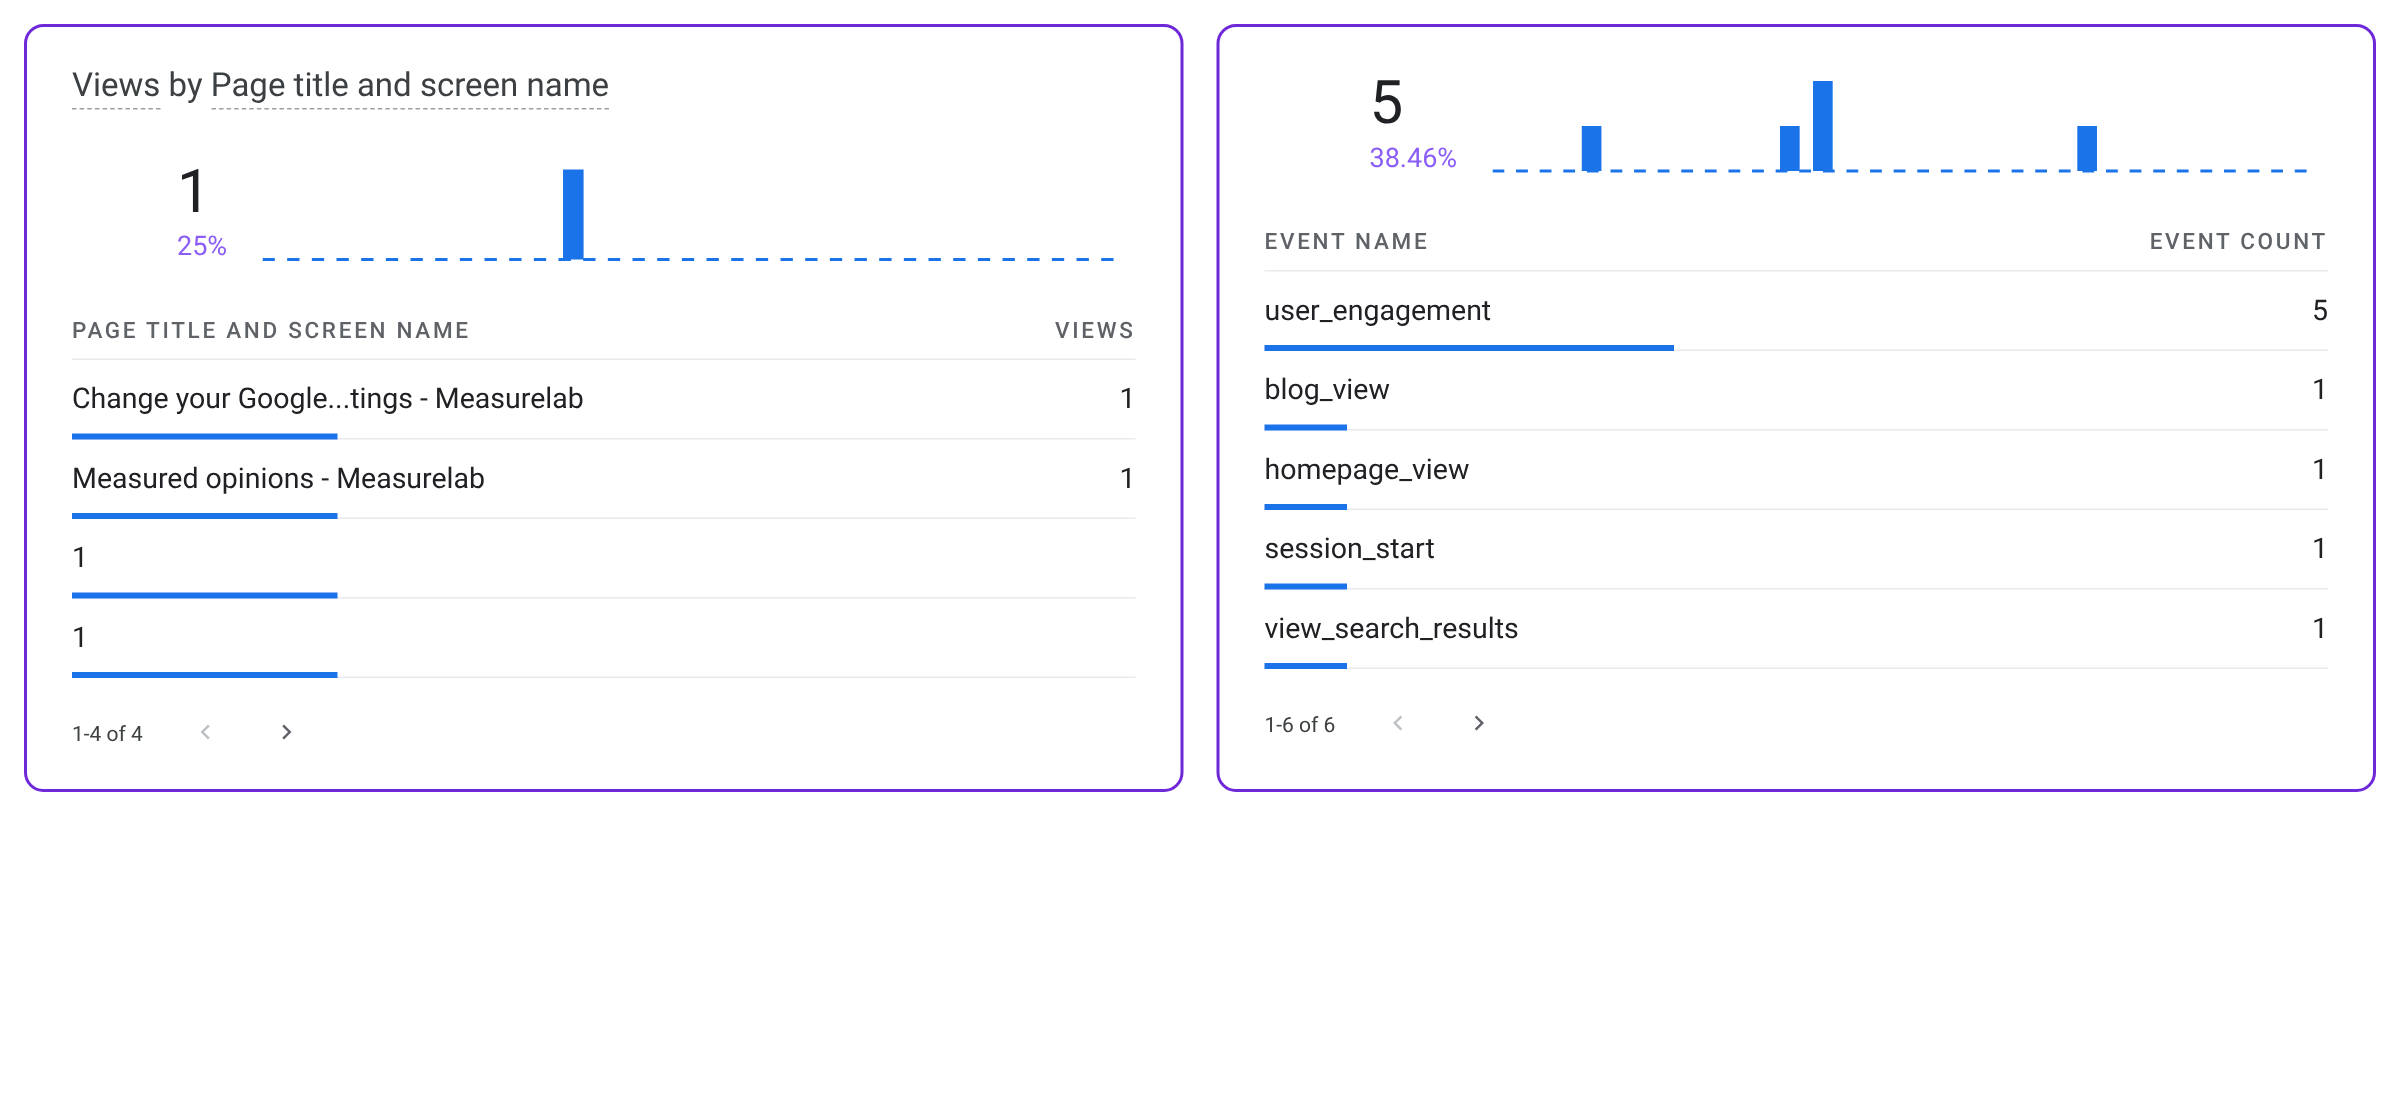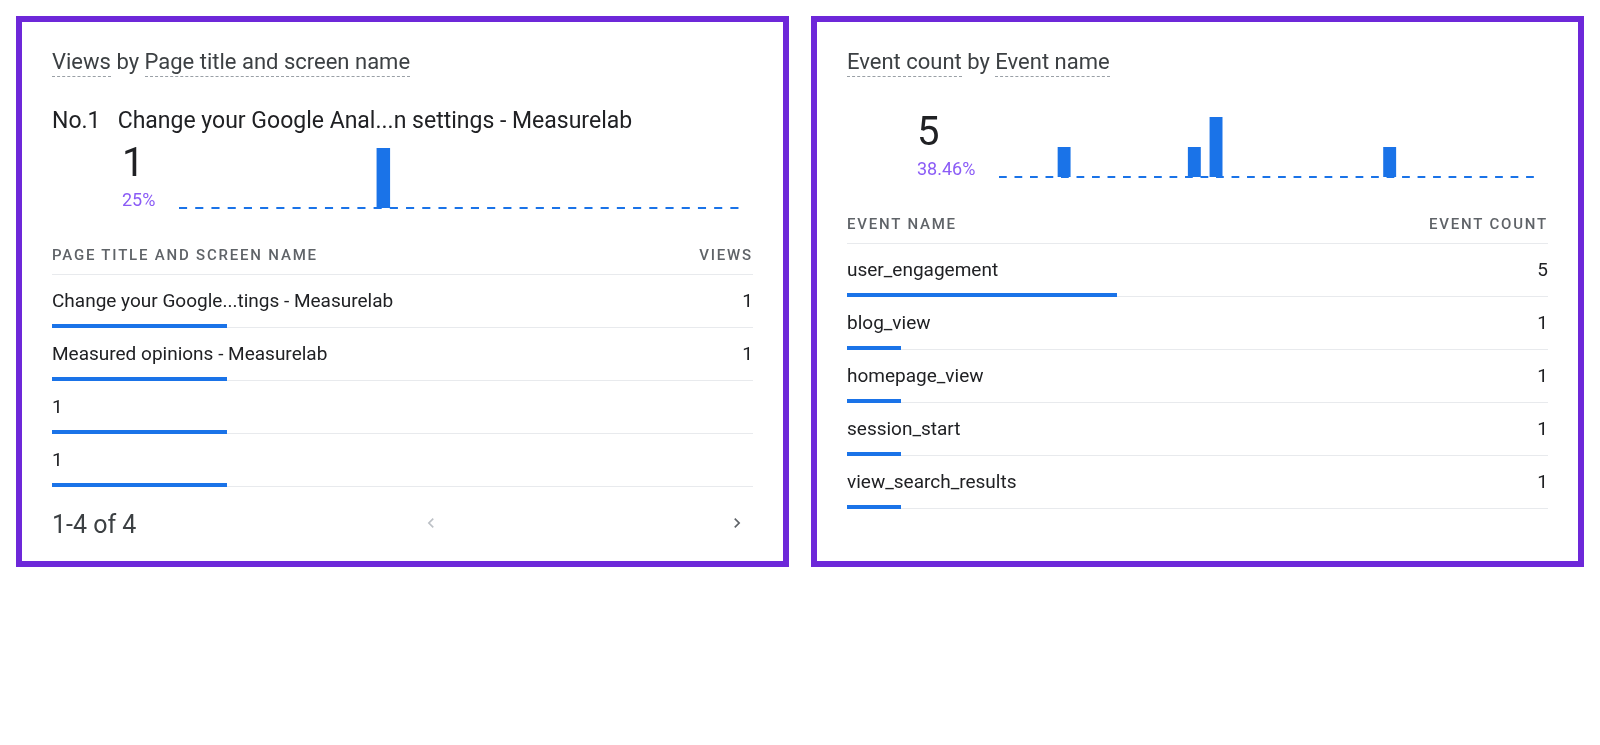--- a/index.html
+++ b/index.html
@@ -10,22 +10,22 @@
     background: #fff;
     color: #202124;
     width: 1600px;
   }
   .card-row {
     display: flex;
     gap: 22px;
   }
   .card {
     flex: 1;
-    border: 6px solid #6d28d9;
-    border-radius: 0;
+    border: 2px solid #6d28d9;
+    border-radius: 13px;
     padding: 26px 30px 20px 30px;
     min-width: 0;
   }
   .card-title {
     font-size: 22px;
     color: #3c4043;
     margin-bottom: 30px;
     line-height: 1.3;
   }
   .card-title .metric-part,
@@ -111,26 +111,26 @@
     white-space: nowrap;
     overflow: hidden;
     text-overflow: ellipsis;
     padding-right: 16px;
   }
   .row-val {
     flex-shrink: 0;
   }
   .pager {
     display: flex;
-    justify-content: space-between;
+    justify-content: flex-start;
     align-items: center;
     gap: 22px;
     padding-top: 22px;
     color: #3c4043;
-    font-size: 25px;
+    font-size: 14px;
   }
   .pager .pg-label {
     margin-right: 4px;
   }
   .pager svg {
     width: 20px;
     height: 20px;
   }
   .pager .nav-btn {
     display: flex;
@@ -149,25 +149,20 @@
 <div class="card-row">
 
   <div class="card">
     <div class="card-title">
       <span class="metric-part">Views</span>
       <span class="by-word">by</span>
       <span class="dim-part">Page title and screen name</span>
     </div>
 
     <div class="hero">
-      <div class="hero-line1">
-        <span class="hero-rank">No.1</span>
-        <span>&nbsp;</span>
-        <span>Change your Google Anal...n settings - Measurelab</span>
-      </div>
       <div class="hero-stats-row">
         <div class="hero-stats">
           <div class="hero-value">1</div>
           <div class="hero-pct">25%</div>
         </div>
         <div class="spark-wrap">
           <svg class="sparkline" viewBox="0 0 420 72" preserveAspectRatio="none">
               <line x1="0" x2="420" y1="70" y2="70" stroke="#1a73e8" stroke-width="2" stroke-dasharray="6 6"></line>
               <rect x="146.2" y="10" width="10" height="60" fill="#1a73e8"></rect>
             </svg>
@@ -213,25 +208,20 @@
         <span>
           <svg viewBox="0 0 24 24">
               <path d="M8.6 16.6 10 18l6-6-6-6-1.4 1.4L13.2 12z"></path>
             </svg>
         </span>
       </span>
     </div>
   </div>
 
   <div class="card">
-    <div class="card-title">
-      <span class="metric-part">Event count</span>
-      <span class="by-word">by</span>
-      <span class="dim-part">Event name</span>
-    </div>
 
     <div class="hero">
       <div class="hero-stats-row">
         <div class="hero-stats">
           <div class="hero-value">5</div>
           <div class="hero-pct">38.46%</div>
         </div>
         <div class="spark-wrap">
           <svg class="sparkline" viewBox="0 0 420 72" preserveAspectRatio="none">
               <line x1="0" x2="420" y1="70" y2="70" stroke="#1a73e8" stroke-width="2" stroke-dasharray="6 6"></line>
@@ -269,15 +259,32 @@
           <span class="row-val">1</span>
           <div class="bar" style="width: 7.69%;"></div>
         </div>
         <div class="row">
           <span class="row-name">view_search_results</span>
           <span class="row-val">1</span>
           <div class="bar" style="width: 7.69%;"></div>
         </div>
       </div>
 
+    <div class="pager">
+      <span class="pg-label">1-6 of 6</span>
+      <span class="nav-btn disabled">
+        <span>
+          <svg viewBox="0 0 24 24">
+              <path d="M15.4 7.4 14 6l-6 6 6 6 1.4-1.4L10.8 12z"></path>
+            </svg>
+        </span>
+      </span>
+      <span class="nav-btn">
+        <span>
+          <svg viewBox="0 0 24 24">
+              <path d="M8.6 16.6 10 18l6-6-6-6-1.4 1.4L13.2 12z"></path>
+            </svg>
+        </span>
+      </span>
+    </div>
   </div>
 
 </div>
 
 </body></html>

